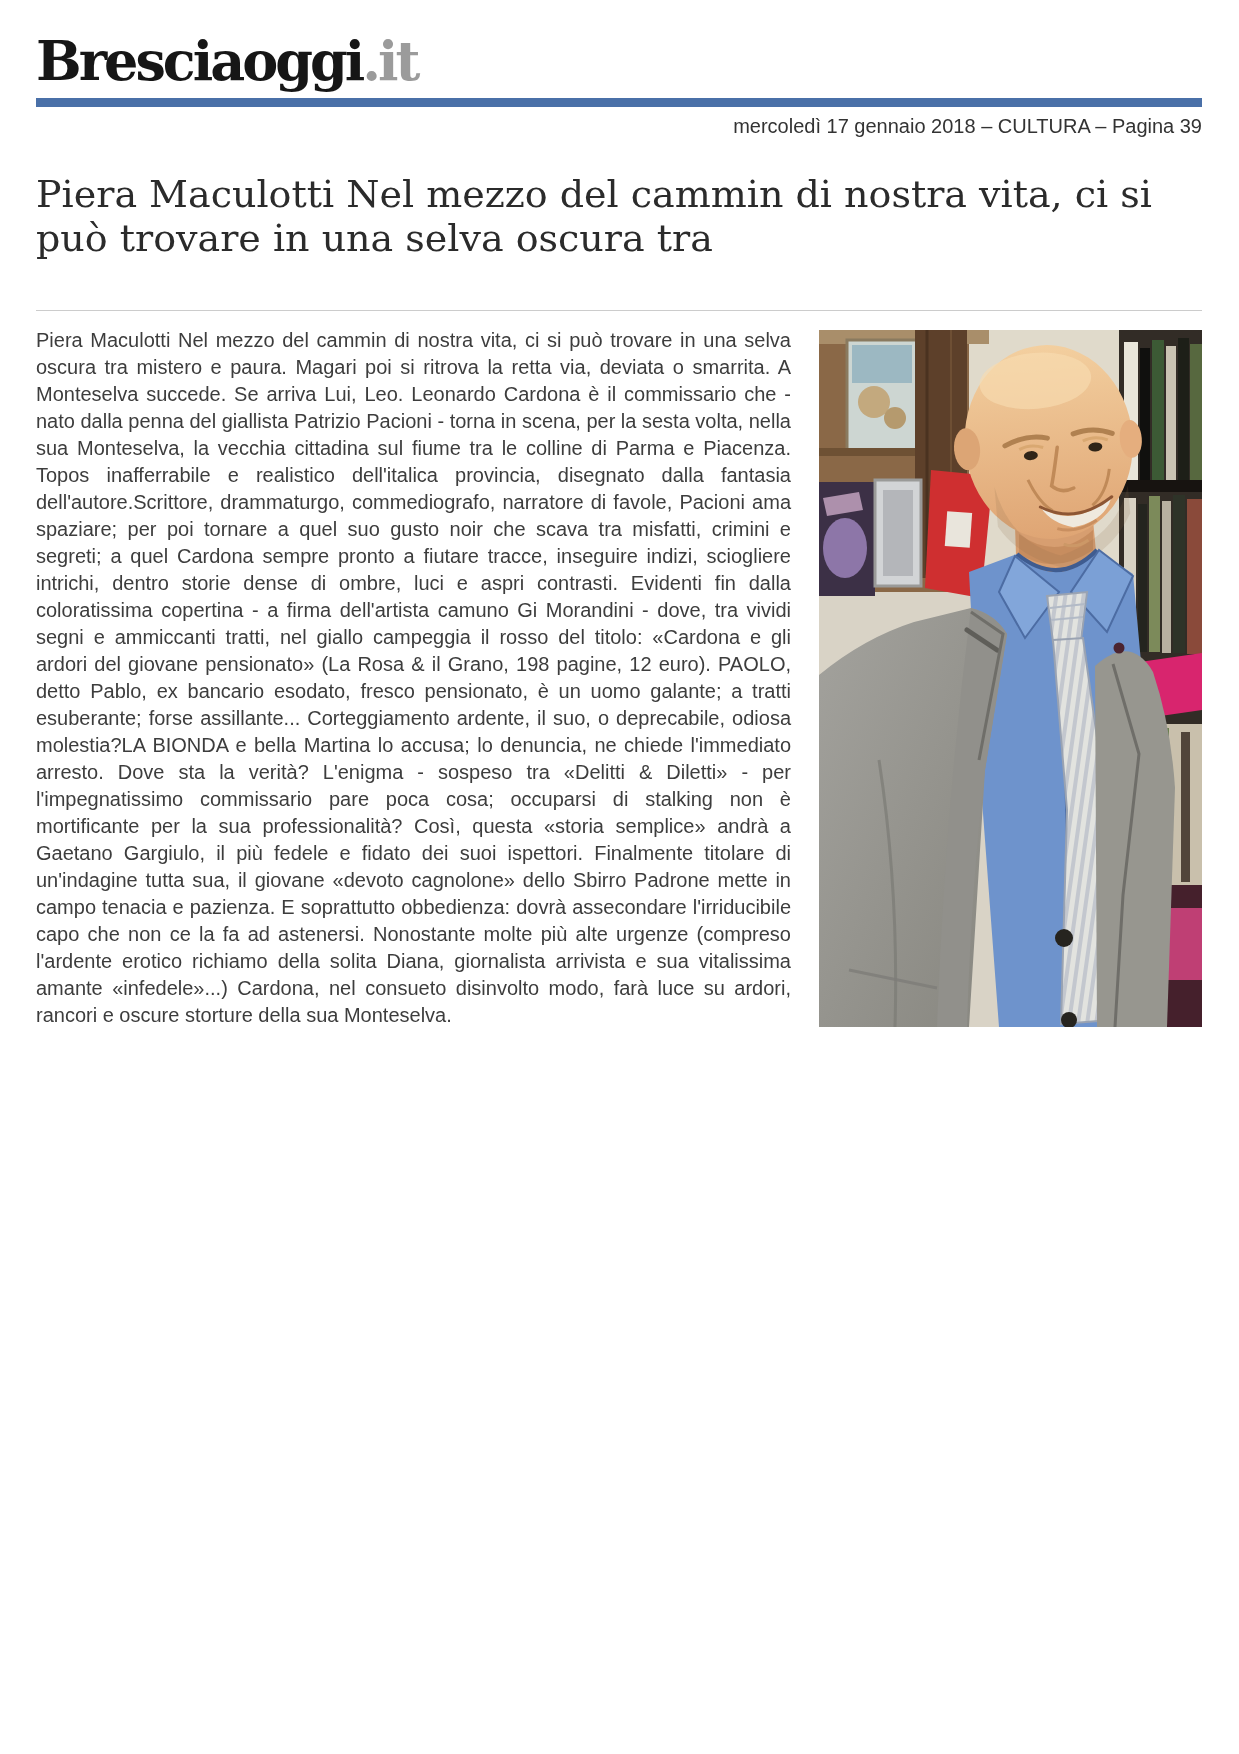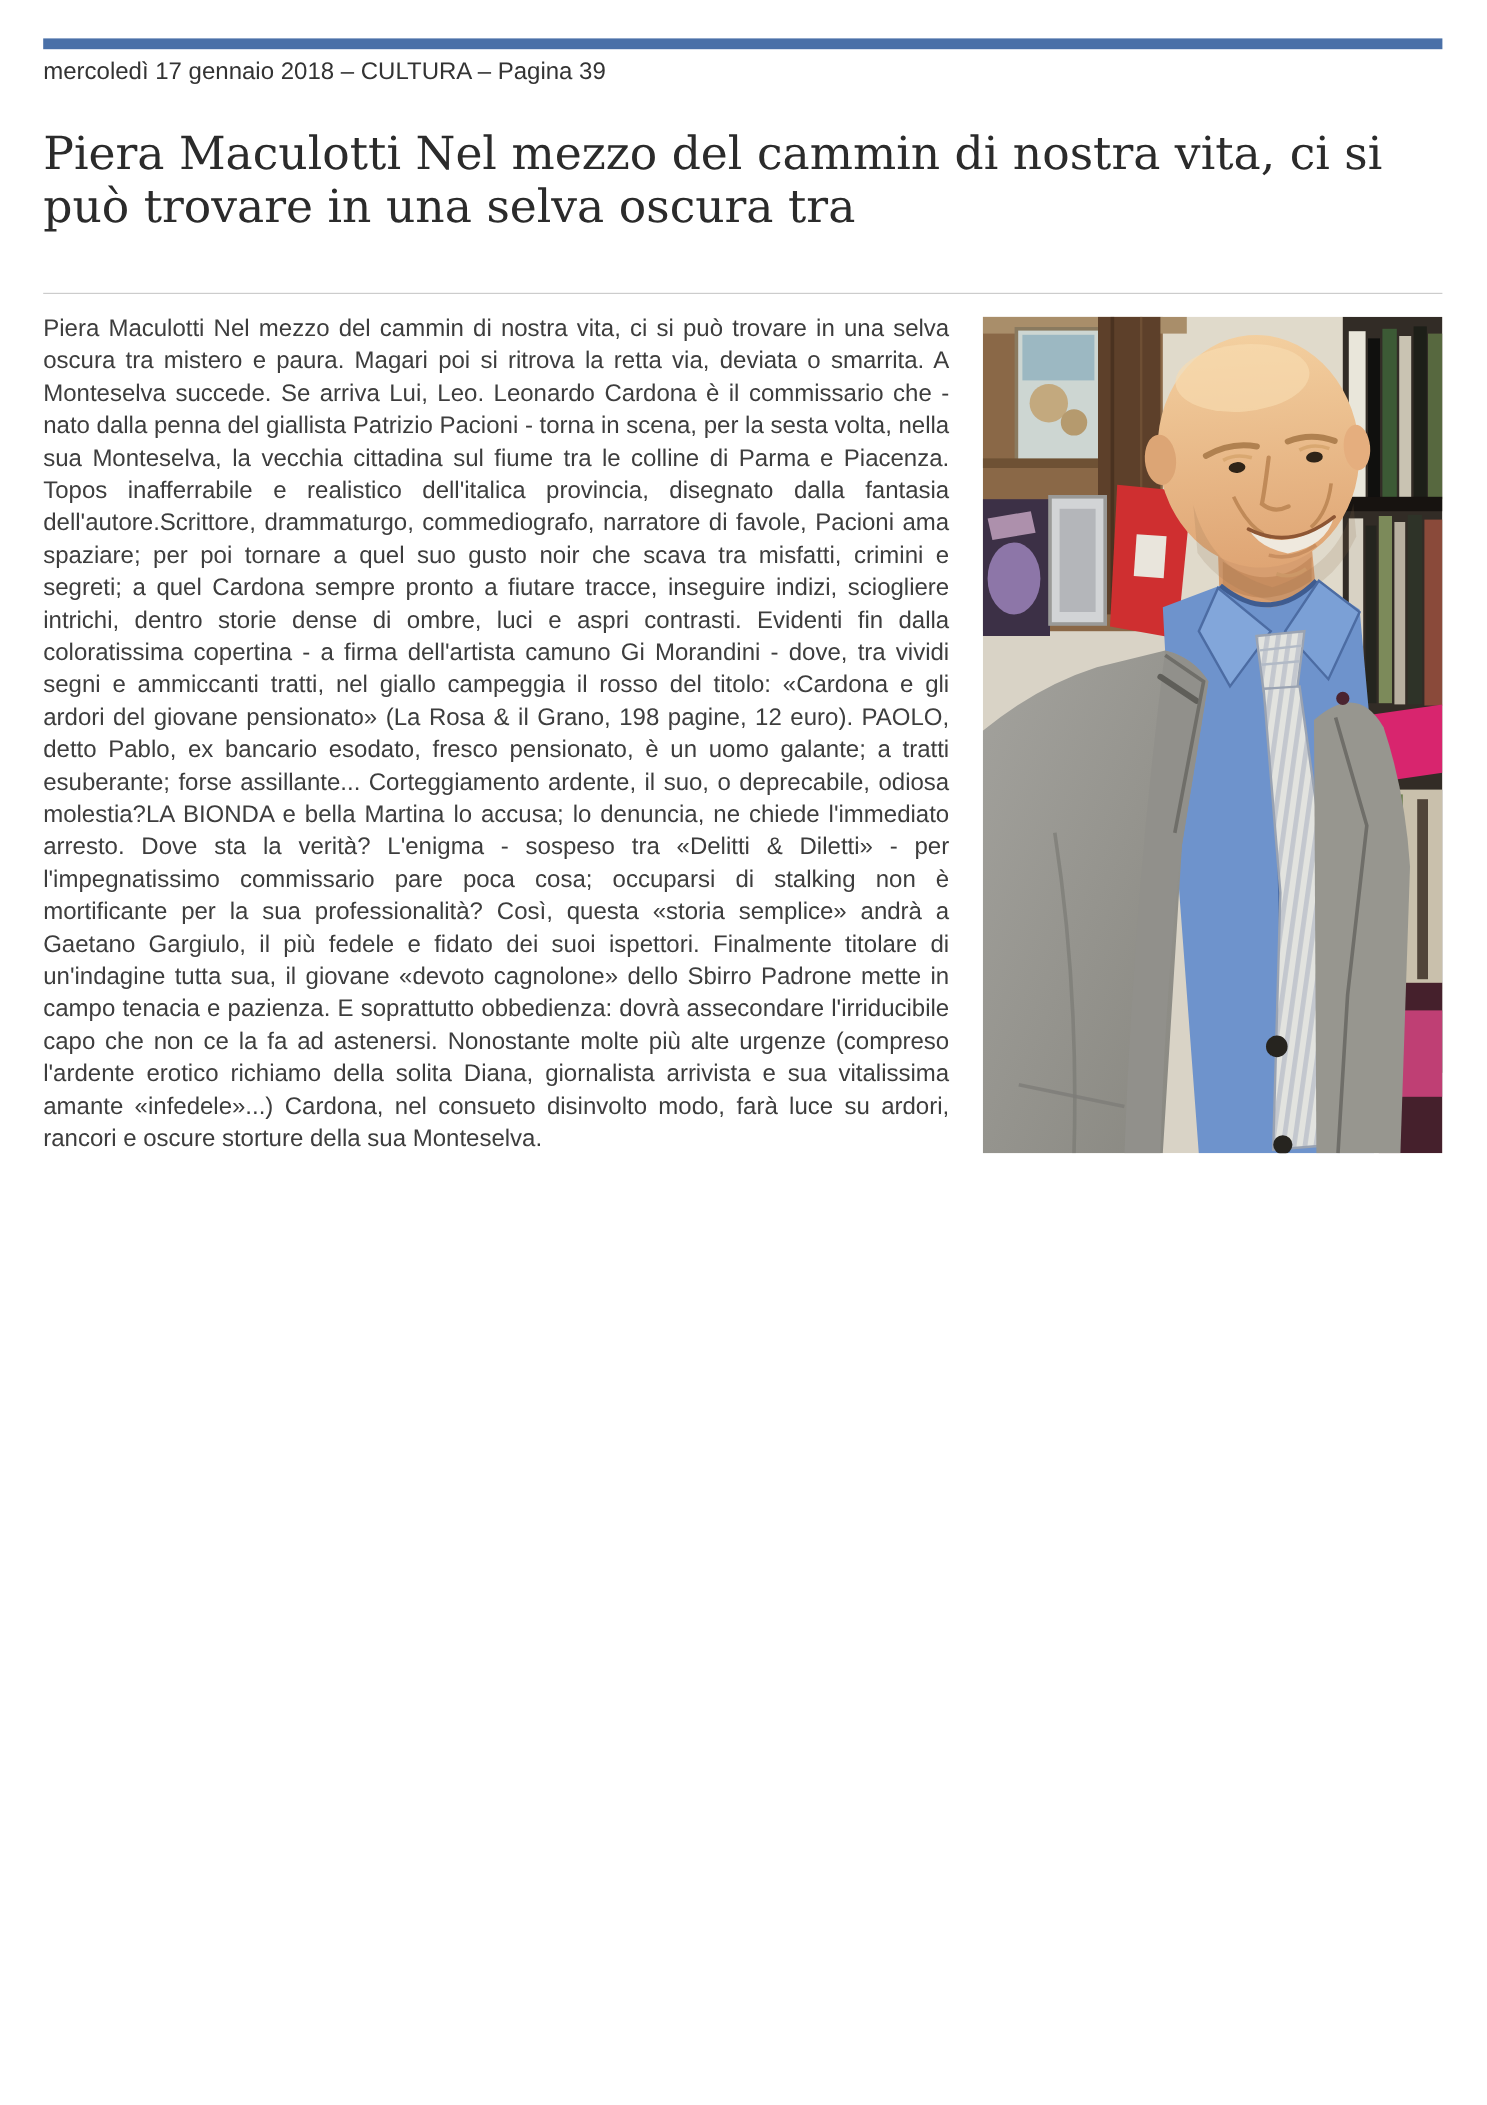--- a/index.html
+++ b/index.html
@@ -13,21 +13,21 @@
   
   .logo {
     font-family:"DejaVu Serif","Liberation Serif",serif;
     font-weight:bold; font-size:54px; line-height:66px;
     letter-spacing:-3px; color:#161616; white-space:nowrap;
   }
   .logo .suffix { color:#9b9b9b; }
   .rule { height:9px; background:#4a70a8; margin-top:4px; }
 
   .dateline {
-    margin-top:7px; text-align:left;
+    margin-top:7px; text-align:right;
     font-size:20px; line-height:24px; color:#333333;
   }
 
   h1.headline {
     margin:34px 0 0 0;
     font-family:"DejaVu Serif","Liberation Serif",serif;
     font-weight:normal; font-size:38px; line-height:44px;
     color:#2b2b2b; max-width:1125px;
   }
 
@@ -45,20 +45,23 @@
   p.body-text {
     margin:0; font-size:20px; line-height:27px;
     text-align:justify; color:#3d3d3d;
   }
 </style>
 </head>
 <body>
 
 <div class="page">
 
+  <div class="logo">
+    <span>Bresciaoggi</span><span class="suffix" style="color: rgb(155, 155, 155);">.it</span>
+  </div>
 
   <div class="rule" style="background-color: rgb(74, 112, 168);"></div>
 
   <div class="dateline">mercoledì 17 gennaio 2018 – CULTURA – Pagina 39</div>
 
   <h1 class="headline" style="color: rgb(43, 43, 43);">Piera Maculotti Nel mezzo del cammin di nostra vita, ci si può trovare in una selva oscura tra</h1>
 
   <hr class="divider" style="border-top-color: rgb(204, 204, 204);">
 
   <div class="article">

